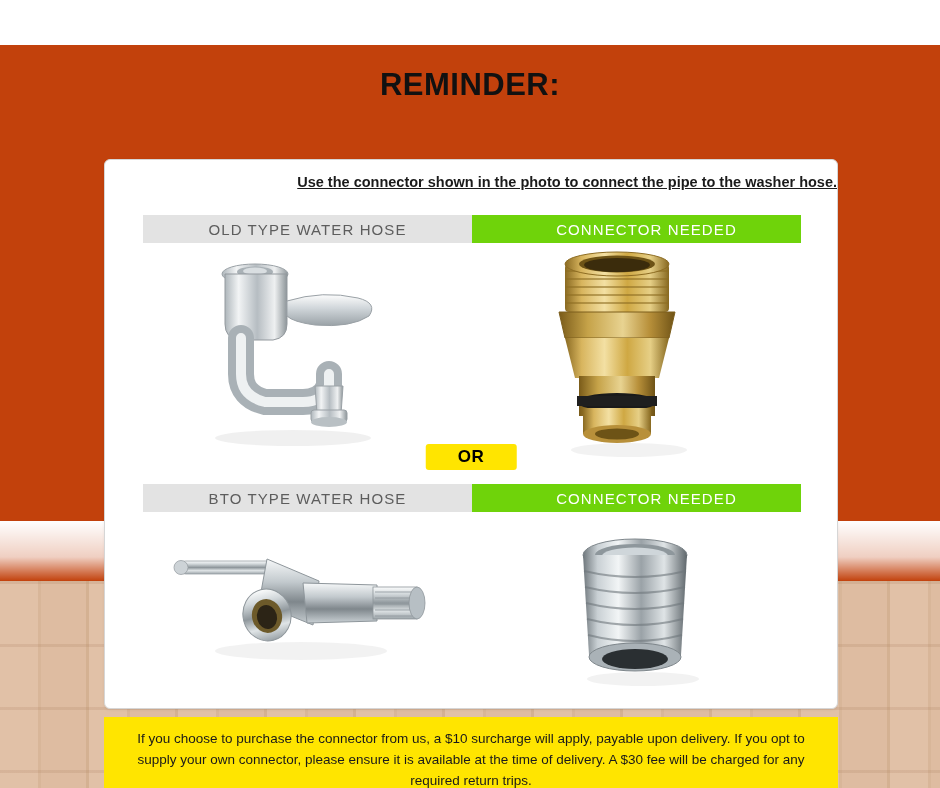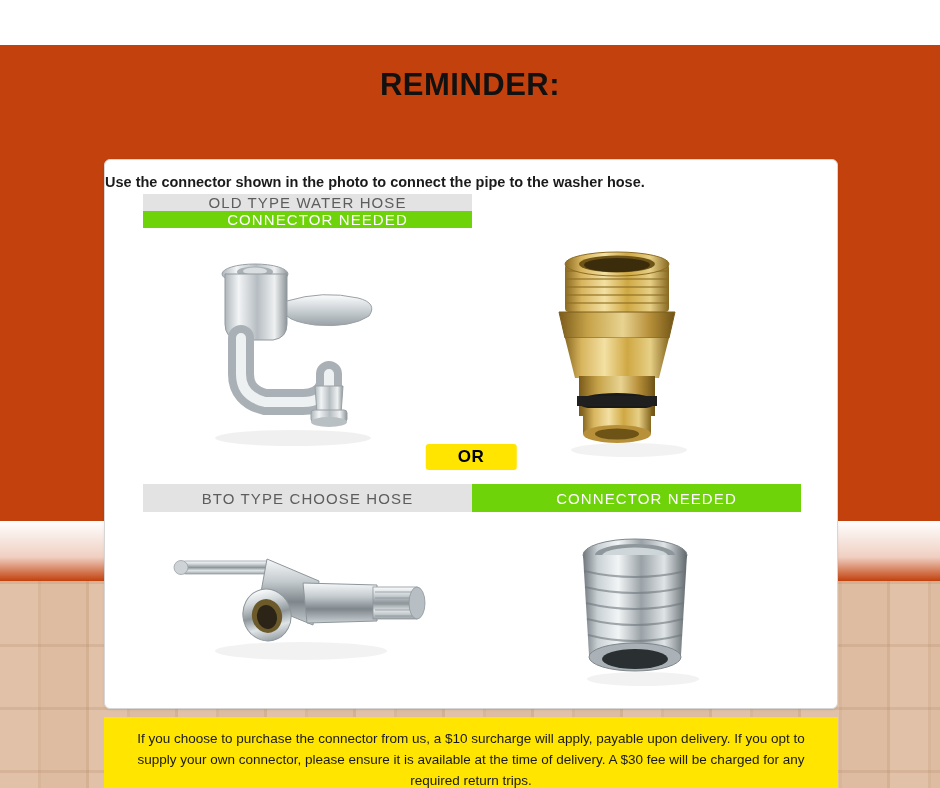--- a/index.html
+++ b/index.html
@@ -94,24 +94,25 @@
     border-radius: 6px;
     box-shadow: 0 1px 3px rgba(0,0,0,0.06);
     z-index: 5;
     box-sizing: border-box;
   }
   .card-subtitle {
     position: absolute;
     top: 14px;
     left: 0;
     right: 0;
-    text-align: left;
+    text-align: right;
     font-size: 14.5px;
     font-weight: bold;
     color: #1b1b1b;
+    text-decoration: underline;
   }
 
   .row-labels {
     position: absolute;
     left: 38px;
     width: 658px;
     height: 28px;
     display: flex;
   }
   .label-left, .label-right {
@@ -128,21 +129,21 @@
     background: #e3e3e3;
     color: #5d5d5d;
   }
   .label-right {
     width: 50%;
     background: #6fd30a;
     color: #ffffff;
     font-weight: 500;
     padding-left: 20px;
   }
-  .labels-row1 { top: 34px; flex-direction: column; }
+  .labels-row1 { top: 55px; }
   .labels-row2 { top: 324px; }
 
   .img-cell {
     position: absolute;
     display: flex;
     align-items: center;
     justify-content: center;
   }
   .cell-r1-left  { left: 38px;  top: 78px;  width: 329px; height: 230px; }
   .cell-r1-right { left: 367px; top: 78px;  width: 329px; height: 230px; }
@@ -291,21 +292,21 @@
         <ellipse cx="80" cy="188" rx="34" ry="9" fill="#b8903a"></ellipse>
         <ellipse cx="80" cy="188" rx="22" ry="5.5" fill="#6d5316"></ellipse>
         <ellipse cx="92" cy="204" rx="58" ry="7" fill="#000" opacity="0.05"></ellipse>
       </svg>
 
     </div>
 
     <div class="or-badge">OR</div>
 
     <div class="row-labels labels-row2">
-      <div class="label-left">BTO TYPE CHOOSE HOSE</div>
+      <div class="label-left">BTO TYPE WATER HOSE</div>
       <div class="label-right">CONNECTOR NEEDED</div>
     </div>
 
     <div class="img-cell cell-r2-left">
       <svg class="ill" width="290" height="180" viewBox="0 0 290 180" aria-hidden="true">
         <defs>
           <linearGradient id="chrome2" x1="0" y1="0" x2="0" y2="1">
             <stop offset="0%" stop-color="#fbfcfc"></stop>
             <stop offset="22%" stop-color="#d3d9dc"></stop>
             <stop offset="50%" stop-color="#8f979c"></stop>

